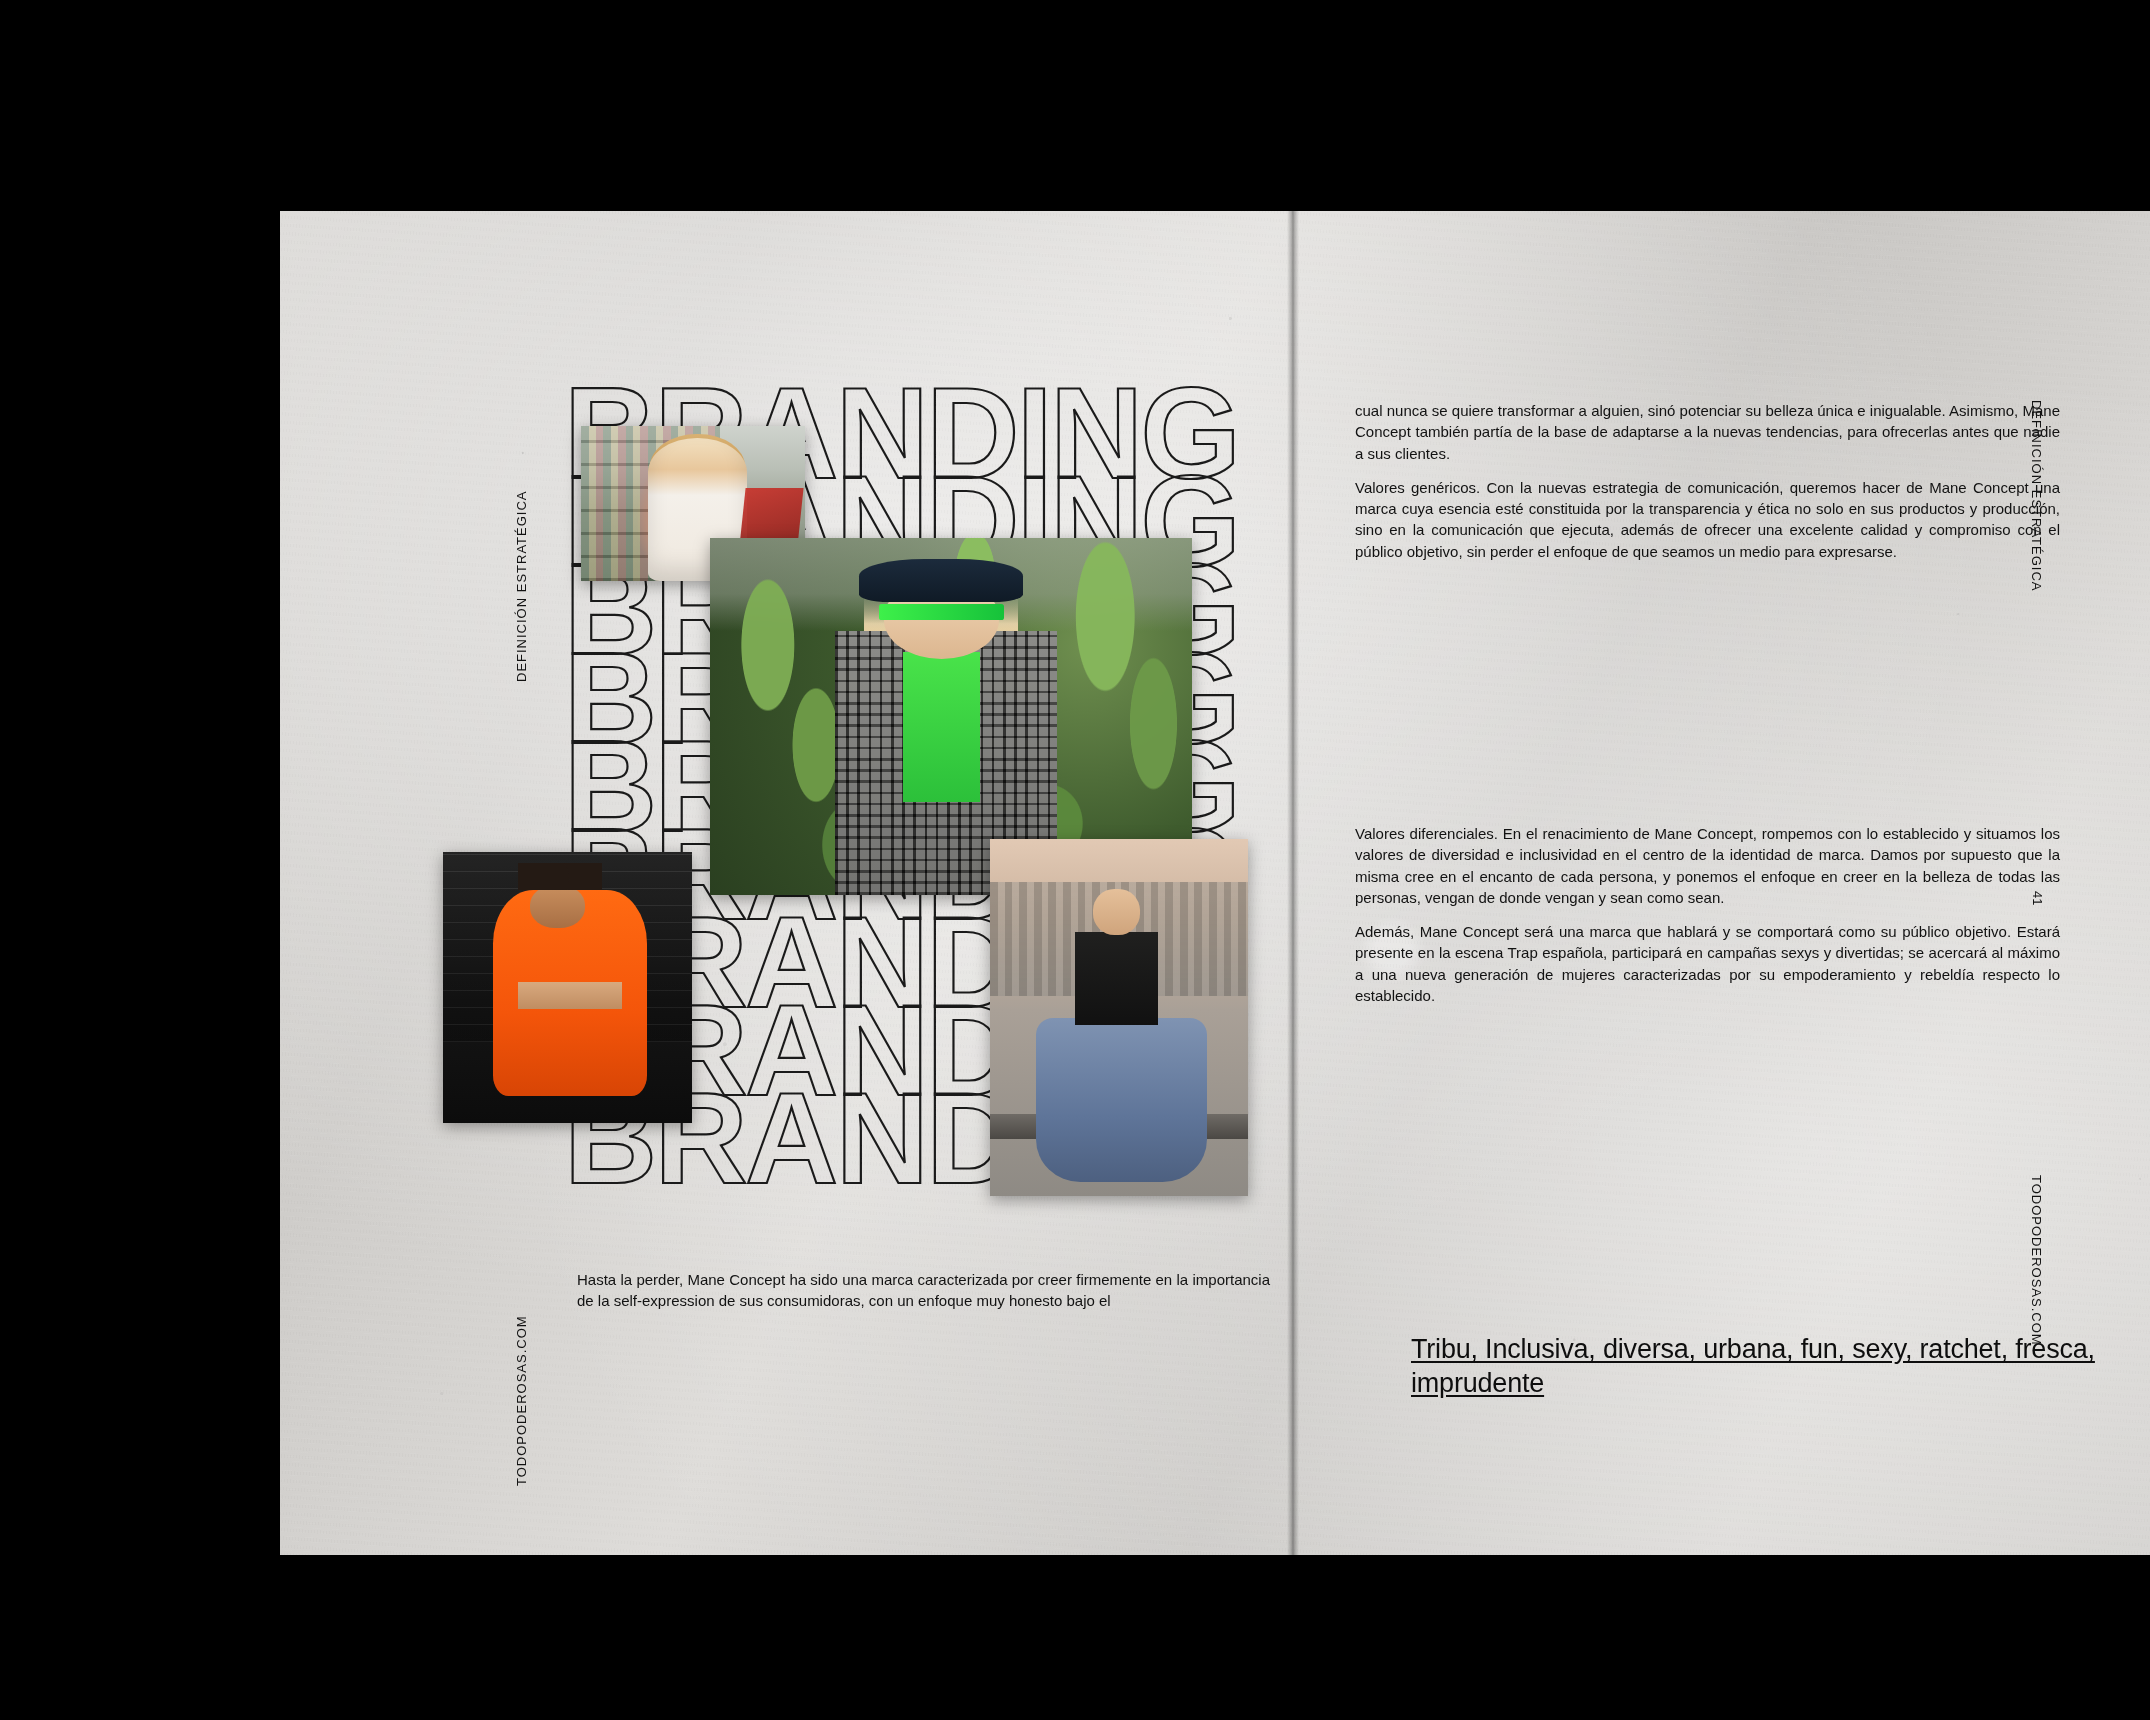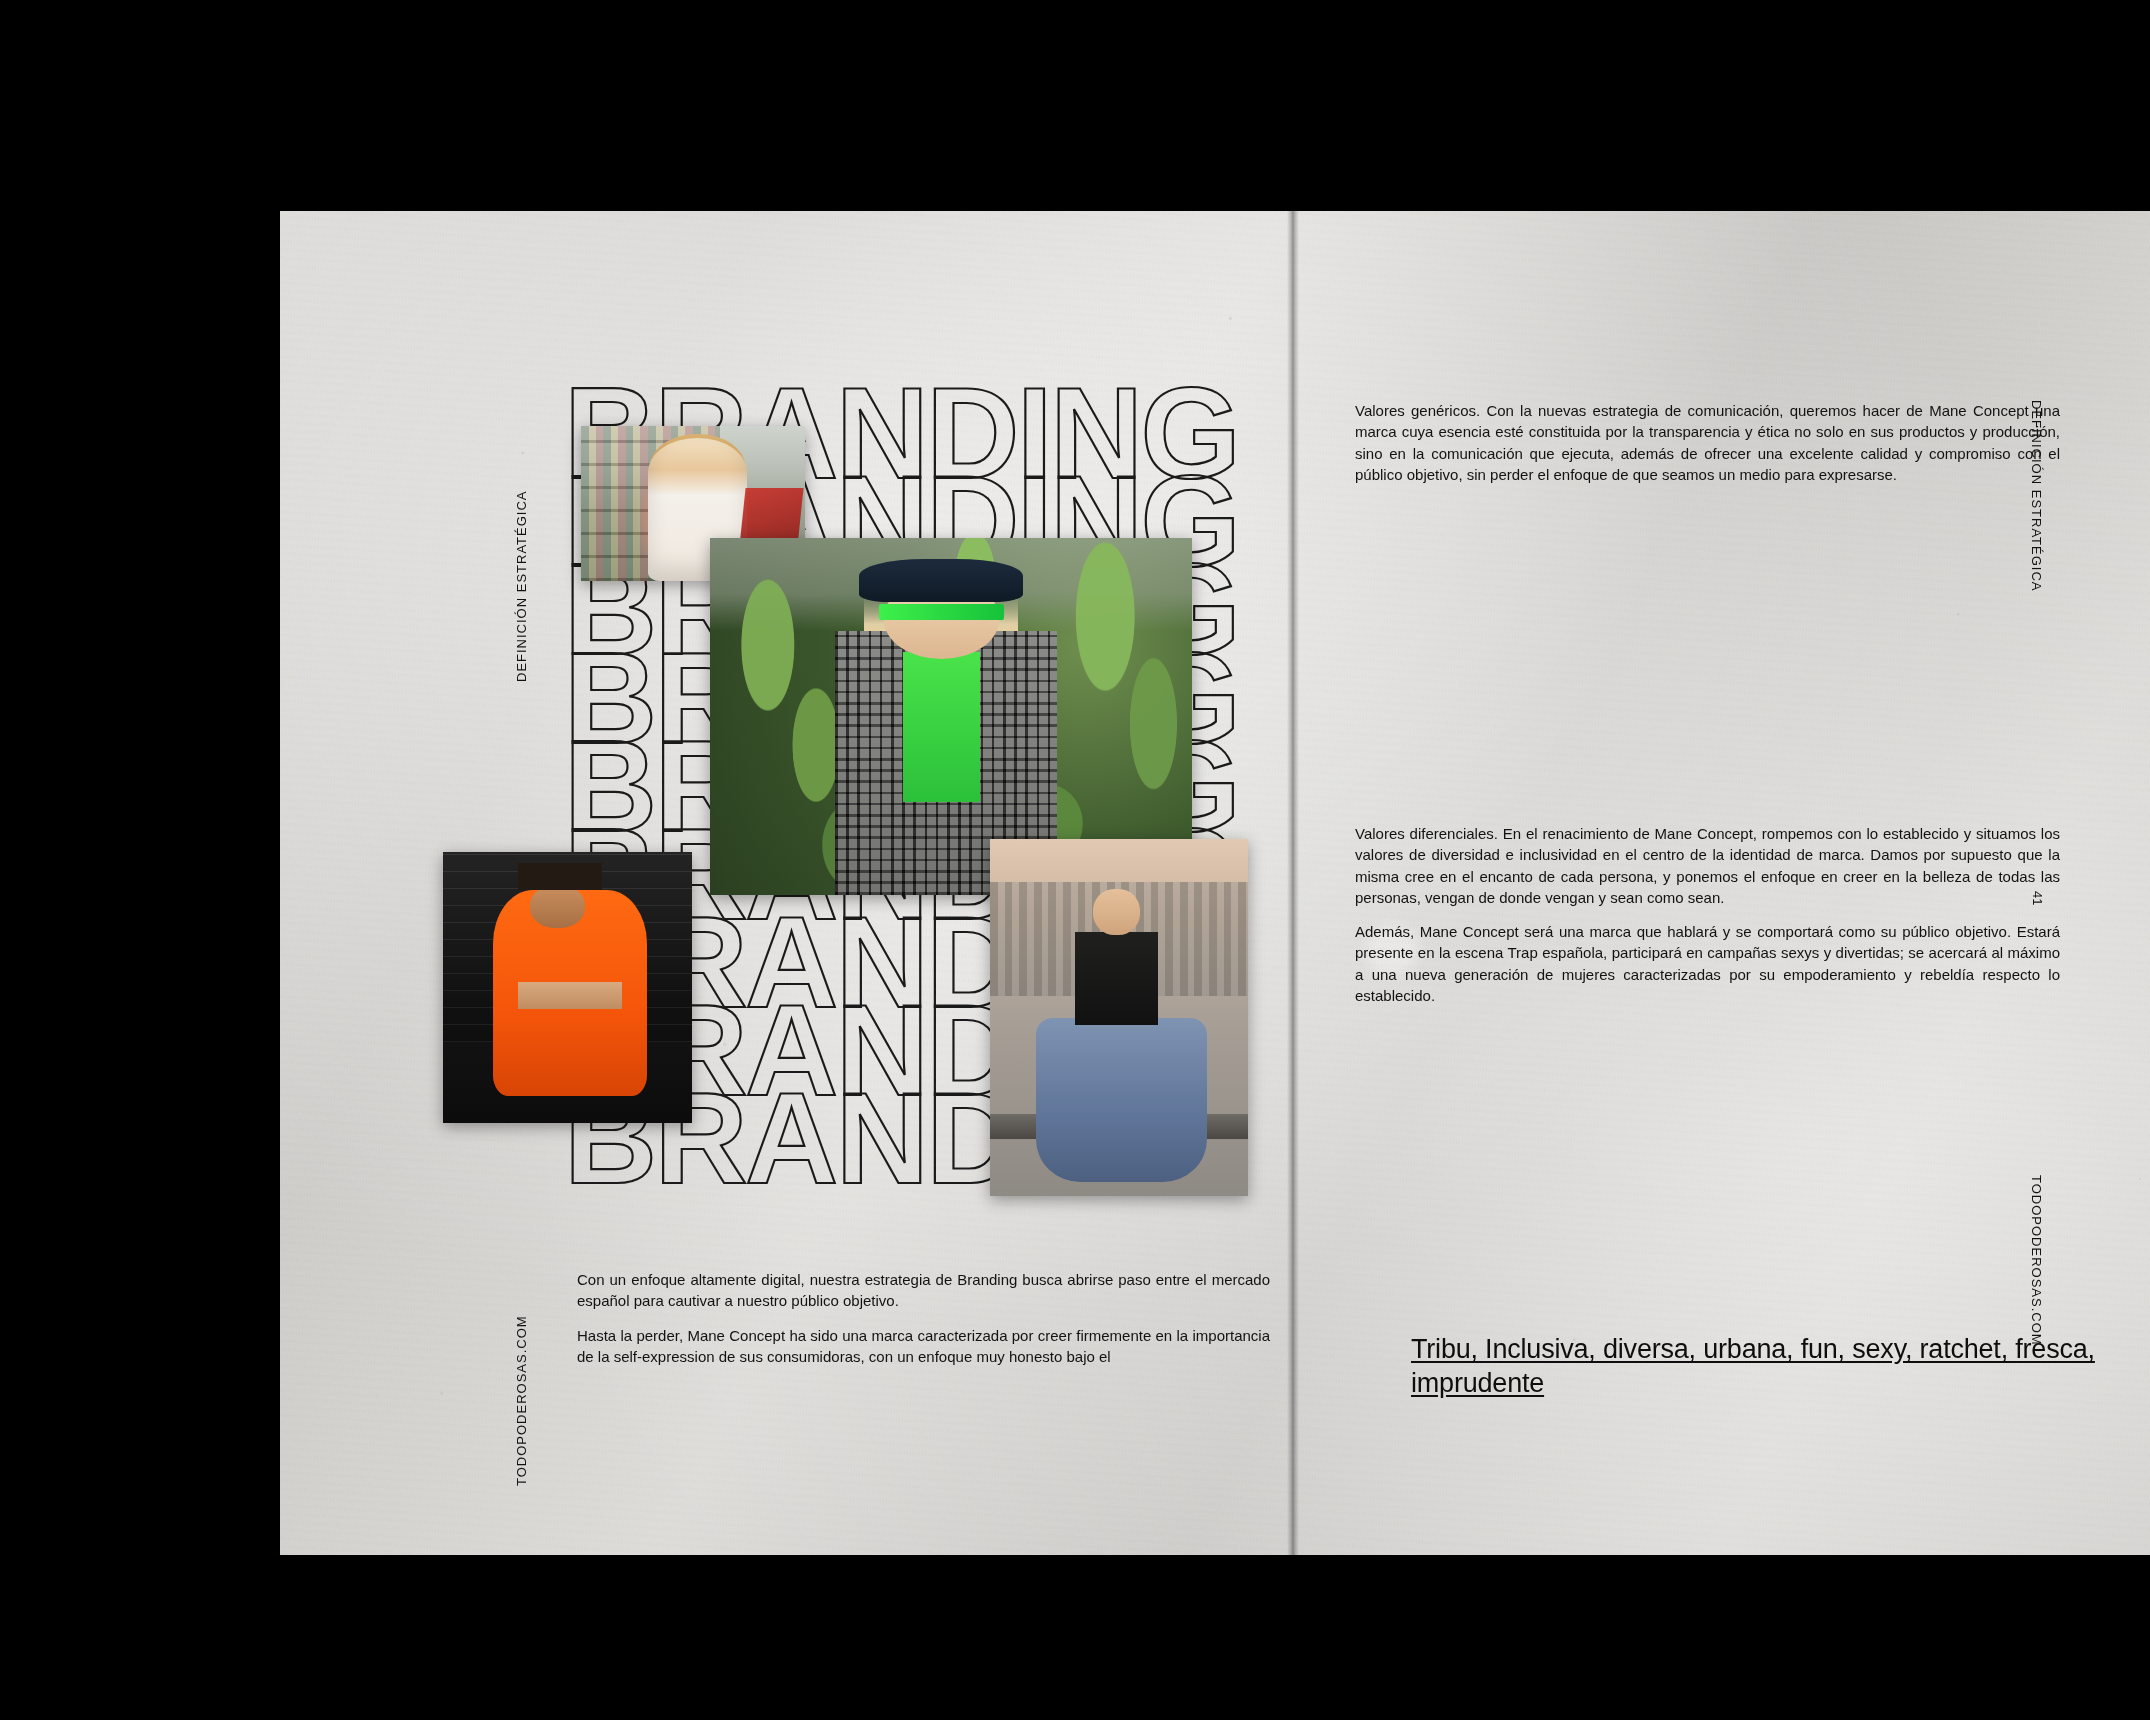--- a/index.html
+++ b/index.html
@@ -368,35 +368,35 @@
     <div class="photo" id="photo4">
       <div class="skyline"></div>
       <div class="rail"></div>
       <div class="jeans"></div>
       <div class="top"></div>
       <div class="face3"></div>
 
     </div>
 
     <div class="bodytext" id="left-copy">
-      <p>Con un enfoque altamente digital, nuestra estrategia de Branding busca abrirse paso entre el mercado español para cautivar a nuestro público objetivo.</p>
       <p>Hasta la perder, Mane Concept ha sido una marca caracterizada por creer firmemente en la importancia de la self-expression de sus consumidoras, con un enfoque muy honesto bajo el</p>
     </div>
   </div>
 
   <div class="page" id="page-right">
 
     <div class="vlabel down" style="left:751px; top:189px;">DEFINICIÓN ESTRATÉGICA</div>
 
     <div class="vlabel down" style="left:751px; top:964px;">TODOPODEROSAS.COM</div>
 
     <div class="pagenum" style="left:752px; top:680px; transform:rotate(90deg); transform-origin:left top;">41</div>
   </div>
 
   <div class="bodytext" id="right-copy">
+    <p>cual nunca se quiere transformar a alguien, sinó potenciar su belleza única e inigualable. Asimismo, Mane Concept también partía de la base de adaptarse a la nuevas tendencias, para ofrecerlas antes que nadie a sus clientes.</p>
     <p>
       <span class="u">Valores genéricos.</span><span> Con la nuevas estrategia de comunicación, queremos hacer de Mane Concept una marca cuya esencia esté constituida por la transparencia y ética no solo en sus productos y producción, sino en la comunicación que ejecuta, además de ofrecer una excelente calidad y compromiso con el público objetivo,  sin perder el enfoque de que seamos un medio para expresarse.</span>
     </p>
   </div>
 
 
   <div class="bodytext" style="left:1075px; top:612px; width:705px; z-index:30;">
     <p>
       <span class="u">Valores diferenciales.</span><span> En el renacimiento de Mane Concept, rompemos con lo establecido y situamos los valores de  diversidad e inclusividad en el centro de la identidad de marca. Damos por supuesto que la misma cree en el encanto de cada persona, y ponemos el enfoque en creer en la belleza de todas las personas, vengan de donde vengan y sean como sean.</span>
     </p>

